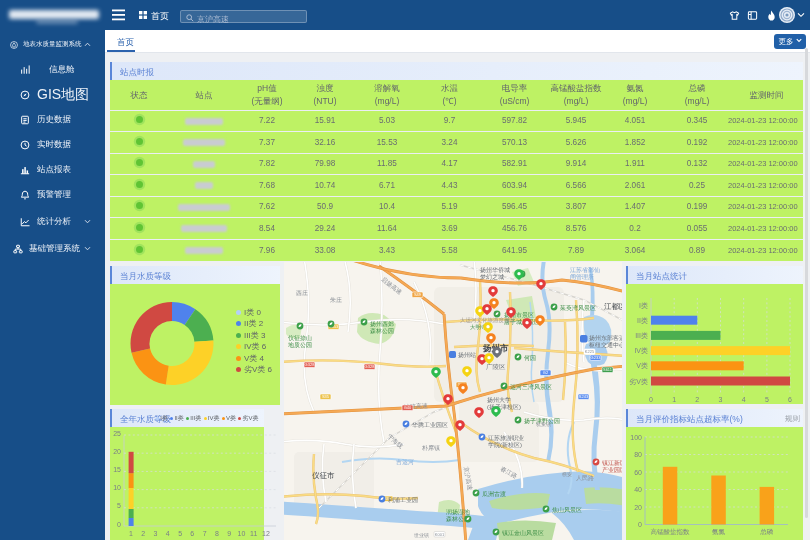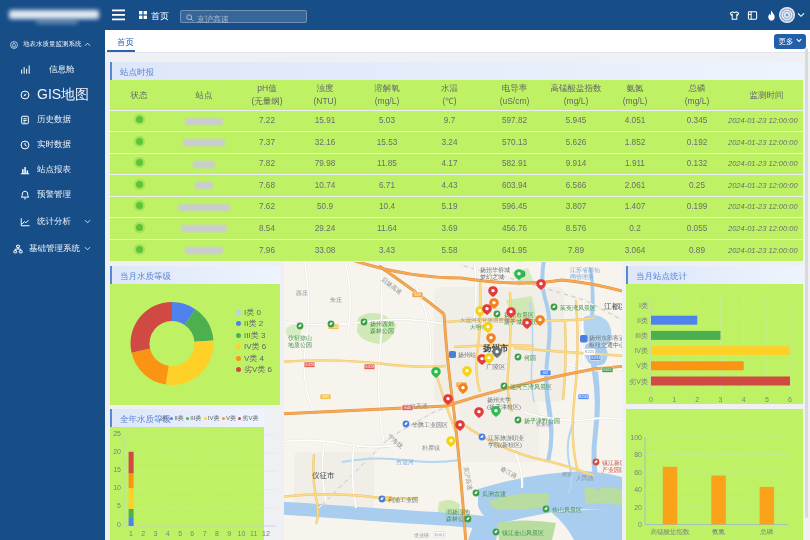--- a/index.html
+++ b/index.html
@@ -7,21 +7,21 @@
 .sidebar { position:absolute; left:0; top:0; width:105px; height:540px; background:#174e88; z-index:5; }
 .tabbar { position:absolute; left:105px; top:30px; width:705px; height:23px; background:#fff; border-bottom:1px solid #e2e6ec; }
 .panel { position:absolute; background:#bef264; }
 .phead { position:absolute; left:0; top:0; right:0; height:18px; background:linear-gradient(90deg,#dde7f9 0%,#e6eefb 55%,#eef4fd 100%); border-left:2.5px solid #5a86d8; }
 .phead > span:first-child { position:absolute; left:8px; top:4.5px; font-size:8.5px; color:#5b82d4; }
 .mrow { position:relative; height:25px; display:flex; align-items:center; color:#eef2f8; padding-left:20px; }
 .chevsvg { position:absolute; right:14px; top:10px; }
 .dtab { position:absolute; left:0; top:18px; width:695px; border-collapse:collapse; table-layout:fixed; }
 .dtab th { font-weight:normal; font-size:8.5px; color:#63666c; text-align:center; vertical-align:middle; height:30px; line-height:1.45; padding:0; }
 .dtab td { font-size:8.2px; color:#6a6d72; text-align:center; height:21.5px; padding:0; border-top:1px solid #ebeef5; }
-.dtab td.dt { font-size:7.5px; padding-right:25px; white-space:nowrap;font-style:italic; }
+.dtab td.dt { font-size:7.5px; padding-right:25px; white-space:nowrap; }
 .dot { display:inline-block; width:7px; height:7px; border-radius:50%; background:#5fc434; box-shadow:0 0 0 2.2px rgba(126,211,85,0.45); }
 .blurname { display:inline-block; height:7px; background:#c9ccd1; border-radius:2px; filter:blur(1.3px); vertical-align:middle; }
 </style></head>
 <body>
 <div class="navbar"></div>
 
 <svg width="13" height="12" viewBox="0 0 13 12" style="position:absolute;left:112px;top:9px">
   <rect y="0.5" width="13" height="1.8" fill="#fff"></rect>
     <rect y="5" width="13" height="1.8" fill="#fff"></rect>
     <rect y="9.5" width="13" height="1.8" fill="#fff"></rect>
@@ -752,20 +752,24 @@
       <text x="48.2" y="136" text-anchor="middle" font-size="7" fill="#7a7f87">1</text>
       <text x="71.3" y="136" text-anchor="middle" font-size="7" fill="#7a7f87">2</text>
       <text x="94.5" y="136" text-anchor="middle" font-size="7" fill="#7a7f87">3</text>
       <text x="117.7" y="136" text-anchor="middle" font-size="7" fill="#7a7f87">4</text>
       <text x="140.9" y="136" text-anchor="middle" font-size="7" fill="#7a7f87">5</text>
       <text x="164.0" y="136" text-anchor="middle" font-size="7" fill="#7a7f87">6</text>
   </svg>
 </div>
 
 <div class="panel" style="left:626px;top:409px;width:180px;height:131px">
+  <div class="phead">
+      <span>当月评价指标站点超标率(%)</span>
+      <span style="position:absolute;right:6px;top:5px;font-size:7.5px;color:#9aa0a8">规则</span>
+    </div>
   <svg width="180" height="131" viewBox="0 0 180 131" style="position:absolute;left:0;top:0" font-family="Liberation Sans">
     <line x1="19" y1="28.0" x2="162" y2="28.0" stroke="#d9dde3" stroke-width="0.7" stroke-dasharray="2,2.4"></line>
       <line x1="19" y1="45.5" x2="162" y2="45.5" stroke="#d9dde3" stroke-width="0.7" stroke-dasharray="2,2.4"></line>
       <line x1="19" y1="63.0" x2="162" y2="63.0" stroke="#d9dde3" stroke-width="0.7" stroke-dasharray="2,2.4"></line>
       <line x1="19" y1="80.5" x2="162" y2="80.5" stroke="#d9dde3" stroke-width="0.7" stroke-dasharray="2,2.4"></line>
       <line x1="19" y1="98.0" x2="162" y2="98.0" stroke="#d9dde3" stroke-width="0.7" stroke-dasharray="2,2.4"></line>
     <line x1="19" y1="28" x2="19" y2="115.5" stroke="#9db4d4" stroke-width="0.8"></line>
     <line x1="19" y1="115.5" x2="162" y2="115.5" stroke="#9db4d4" stroke-width="0.8"></line>
     <rect x="36.8" y="57.8" width="14.5" height="57.8" fill="#f9a21a"></rect>
       <rect x="85.3" y="66.5" width="14.5" height="49.0" fill="#f9a21a"></rect>

